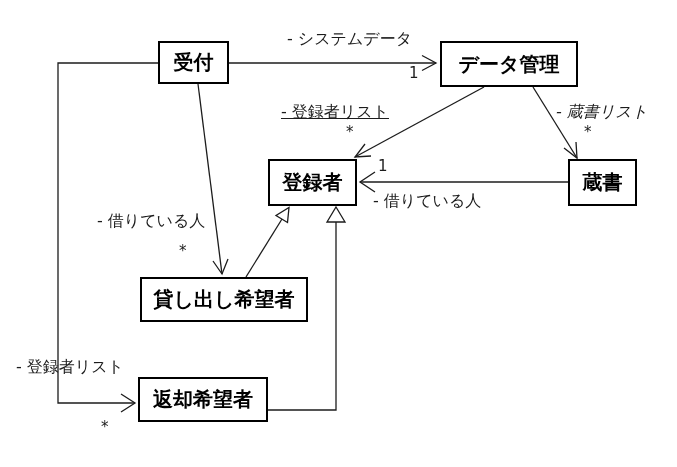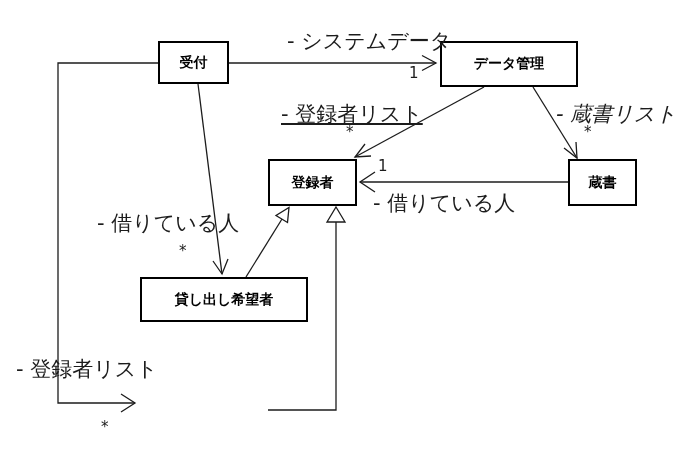--- a/index.html
+++ b/index.html
@@ -33,27 +33,27 @@
   }
   .class-node {
     position: absolute;
     box-sizing: border-box;
     border: 2px solid #000000;
     background: #ffffff;
     display: flex;
     align-items: center;
     justify-content: center;
     font-weight: bold;
-    font-size: 14px;
+    font-size: 20px;
     color: #000000;
     white-space: nowrap;
   }
   .edge-label {
     position: absolute;
-    font-size: 21px;
+    font-size: 16px;
     color: #1c1c1c;
     white-space: nowrap;
     line-height: 1.1;
   }
   .mult-label {
     position: absolute;
     font-size: 15px;
     color: #1c1c1c;
     white-space: nowrap;
     line-height: 1.1;
@@ -120,20 +120,23 @@
   </div>
 
   <div class="class-node" style="left:140px; top:277px; width:168px; height:45px;">
     <span>貸し出し希望者</span>
   </div>
 
   <div class="class-node" style="left:568px; top:159px; width:69px; height:47px;">
     <span>蔵書</span>
   </div>
 
+  <div class="class-node" style="left:138px; top:377px; width:130px; height:45px;">
+    <span>返却希望者</span>
+  </div>
 
   <div class="edge-label" style="left:287px; top:30px;">- システムデータ</div>
   <div class="mult-label" style="left:409px; top:65px;">1</div>
 
   <div class="edge-label" style="left:16px; top:358px;">- 登録者リスト</div>
   <div class="mult-label" style="left:101px; top:419px;">*</div>
 
   <div class="edge-label" style="left:97px; top:212px;">- 借りている人</div>
   <div class="mult-label" style="left:179px; top:243px;">*</div>
 

